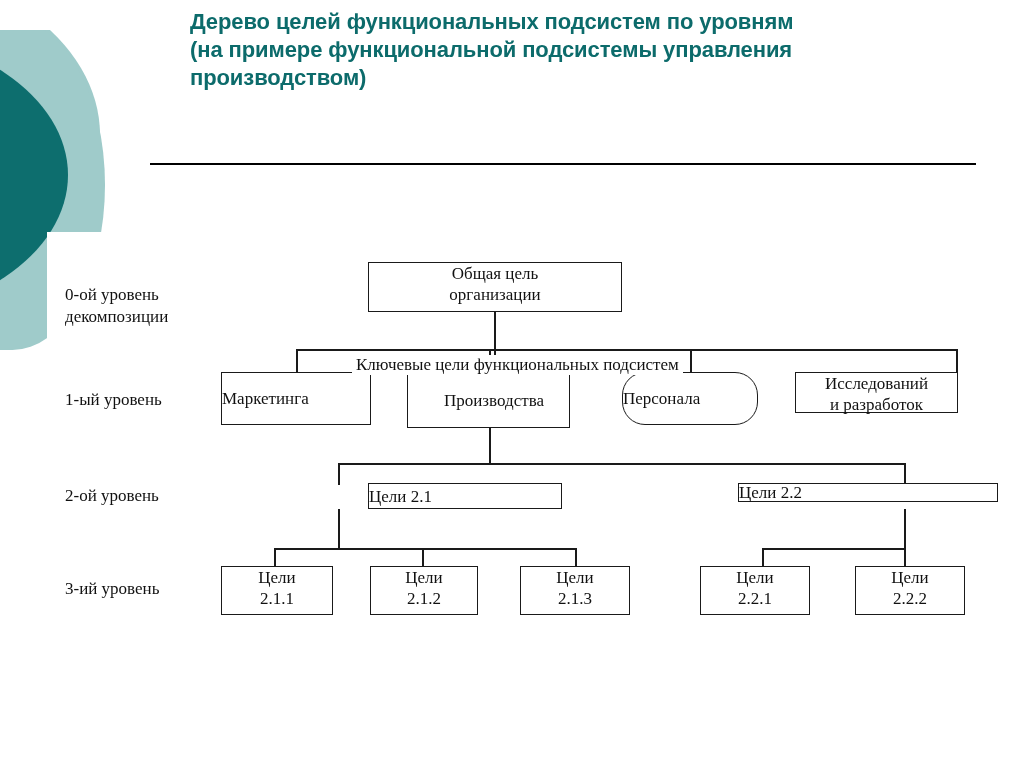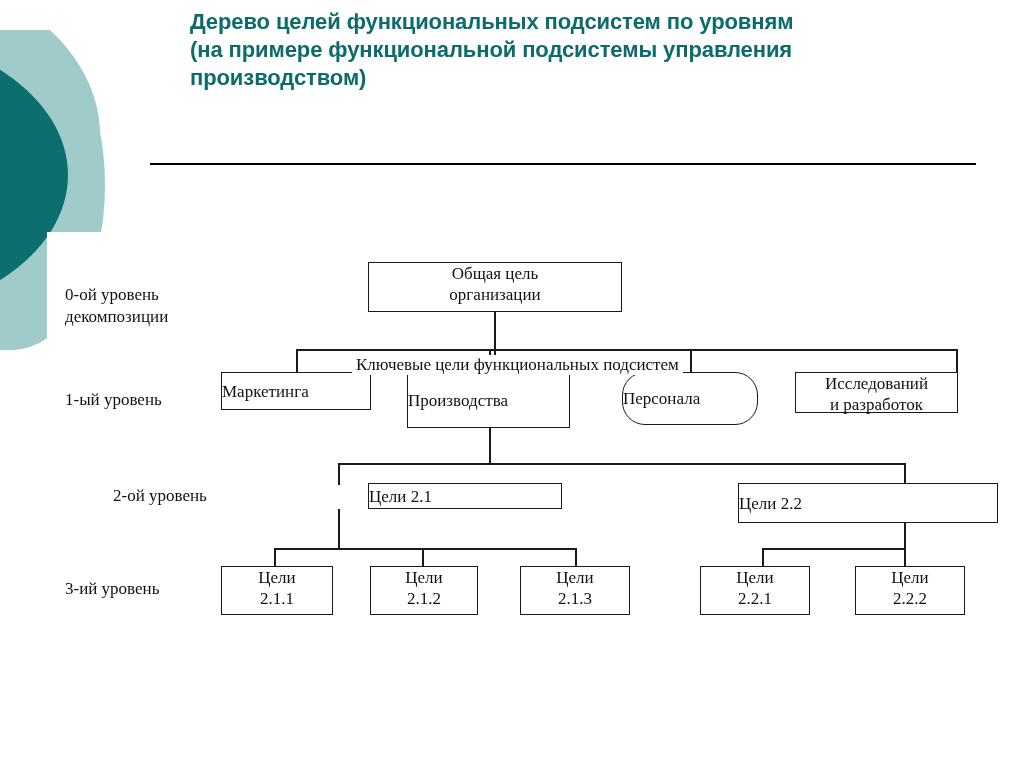--- a/index.html
+++ b/index.html
@@ -174,21 +174,21 @@
 
   <div id="diagram">
 
     <div class="lvl-label" style="left:65px; top:272px;margin-top:12px;">
       <div>0-ой уровень</div>
       <div>декомпозиции</div>
     </div>
     <div class="lvl-label" style="left:65px; top:389px;">
       <div>1-ый уровень</div>
     </div>
-    <div class="lvl-label" style="left:65px; top:485px;margin-left:48px;">
+    <div class="lvl-label" style="left:65px; top:485px;">
       <div>2-ой уровень</div>
     </div>
     <div class="lvl-label" style="left:65px; top:578px;">
       <div>3-ий уровень</div>
     </div>
 
     <div class="node" style="left:368px; top:262px; width:254px; height:50px; flex-direction:column;">
       <span>Общая цель</span>
       <span>организации</span>
     </div>
@@ -196,43 +196,43 @@
     <div class="vline" style="left:494px; top:312px; height:50px;"></div>
 
     <div class="hline" style="left:296px; top:349px; width:662px;"></div>
     <div class="vline" style="left:296px; top:349px; height:24px;"></div>
     <div class="vline" style="left:489px; top:349px; height:24px;"></div>
     <div class="vline" style="left:690px; top:349px; height:24px;"></div>
     <div class="vline" style="left:956px; top:349px; height:24px;"></div>
 
     <div class="bar-label" style="left:352px; top:342px;margin-top:13px;">Ключевые цели функциональных подсистем</div>
 
-    <div class="node" style="left:221px; top:372px; width:150px; height:38px;">
+    <div class="node" style="left:221px; top:372px; width:150px; height:53px;">
       <span>Маркетинга</span>
     </div>
-    <div class="node" style="left:407px; top:372px; width:163px; height:56px;">
+    <div class="node" style="left:407px; top:372px; width:163px; height:56px;padding-left:36px;">
       <span>Производства</span>
     </div>
     <div class="node" style="left:622px; top:372px; width:136px; height:53px;border-radius:23px;">
       <span>Персонала</span>
     </div>
     <div class="node" style="left:795px; top:372px; width:163px; height:41px; flex-direction:column;">
       <span>Исследований</span>
       <span>и разработок</span>
     </div>
 
     <div class="vline" style="left:489px; top:425px; height:40px;"></div>
     <div class="hline" style="left:338px; top:463px; width:568px;"></div>
     <div class="vline" style="left:338px; top:463px; height:22px;"></div>
     <div class="vline" style="left:904px; top:463px; height:22px;"></div>
 
     <div class="node thin" style="left:328px; top:483px; width:194px; height:26px;">
       <span>Цели 2.1</span>
     </div>
-    <div class="node thin" style="left:698px; top:483px; width:260px; height:40px;">
+    <div class="node thin" style="left:698px; top:483px; width:260px; height:19px;">
       <span>Цели 2.2</span>
     </div>
 
     <div class="vline" style="left:338px; top:509px; height:41px;"></div>
     <div class="hline" style="left:274px; top:548px; width:303px;"></div>
     <div class="vline" style="left:274px; top:548px; height:19px;"></div>
     <div class="vline" style="left:422px; top:548px; height:19px;"></div>
     <div class="vline" style="left:575px; top:548px; height:19px;"></div>
 
     <div class="vline" style="left:904px; top:509px; height:41px;"></div>

